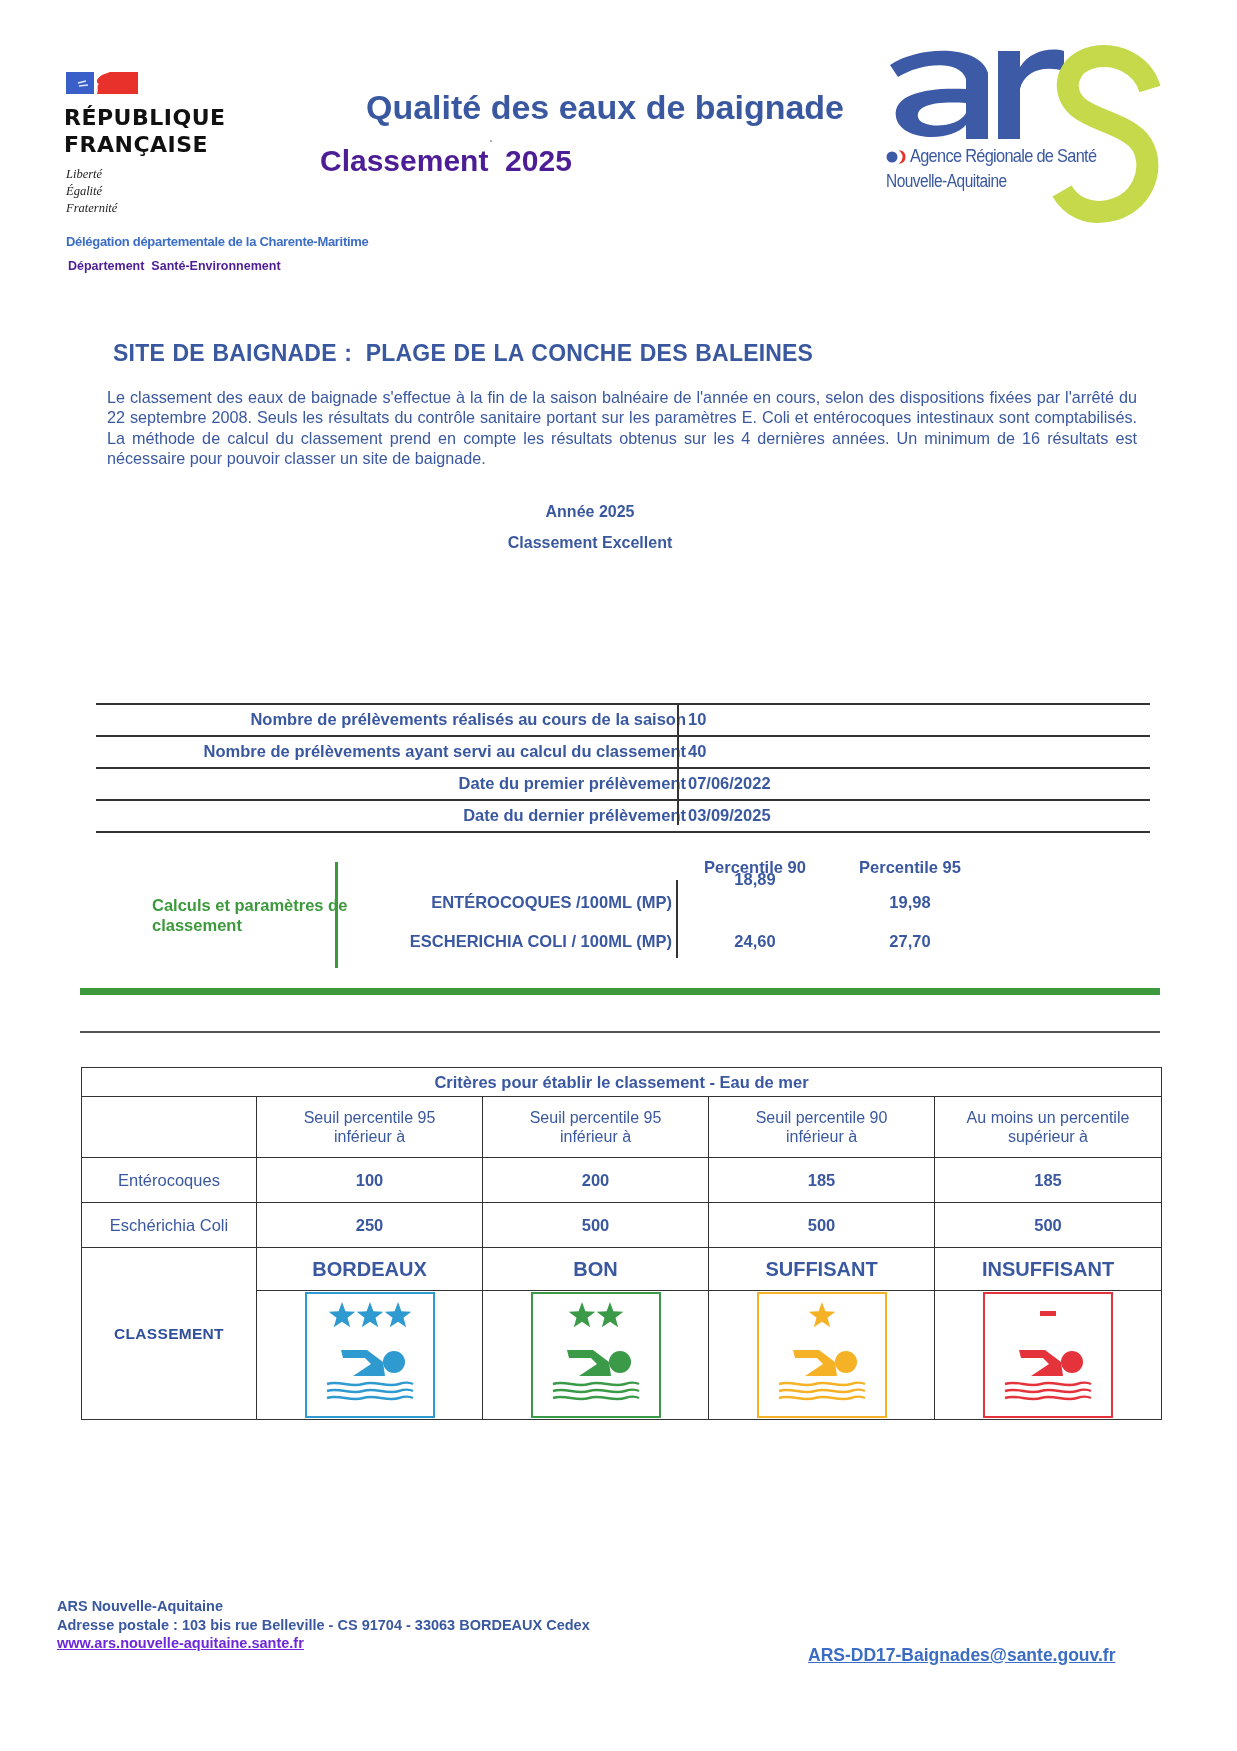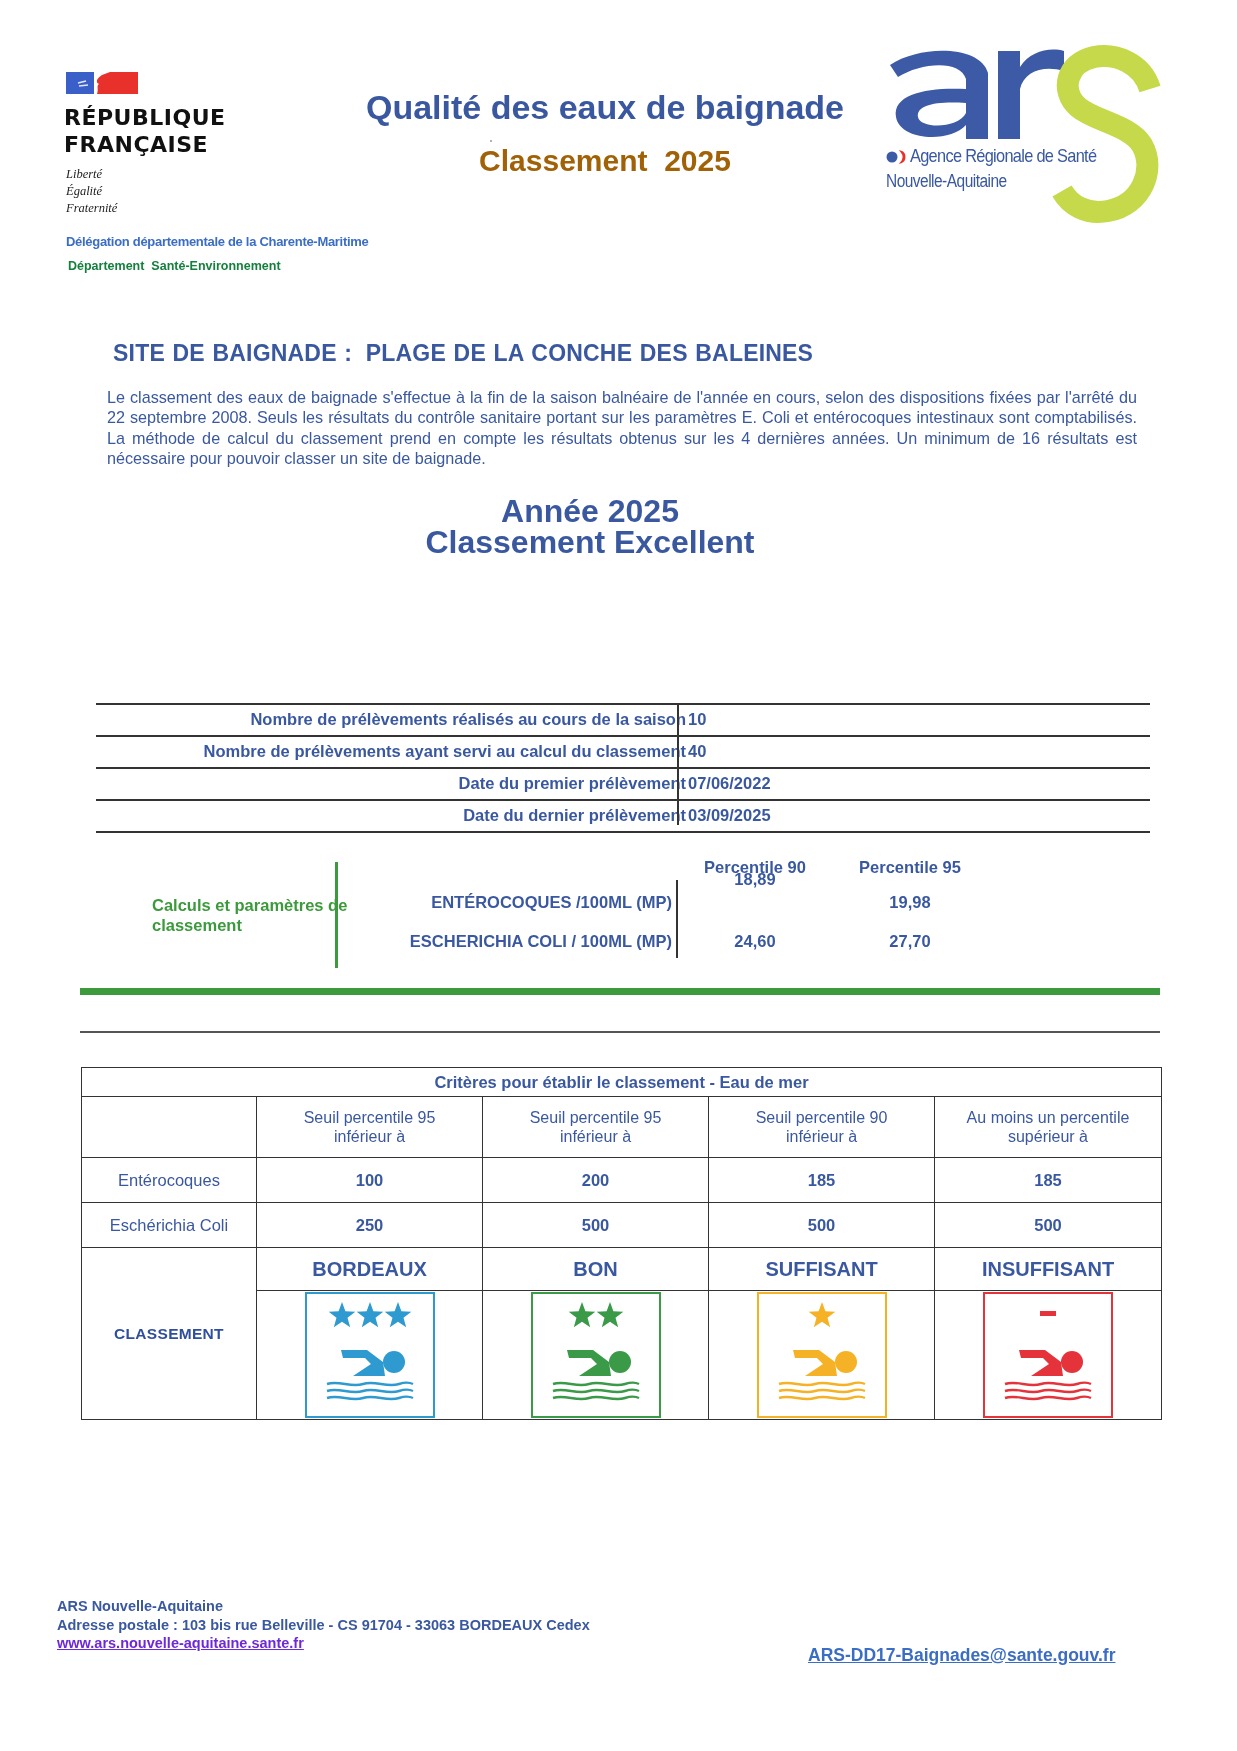--- a/index.html
+++ b/index.html
@@ -7,39 +7,39 @@
          font-family: "Liberation Sans", sans-serif; color: #3a58a0; }
   .abs { position: absolute; }
 
   
   .flag { left: 66px; top: 72px; width: 72px; height: 22px; }
   .rf-title { left: 64px; top: 104px; font-family: "DejaVu Sans", sans-serif; font-weight: bold;
               font-size: 22px; line-height: 27px; color: #111; letter-spacing: 0.5px; }
   .devise { left: 66px; top: 166px; font-family: "Liberation Serif", serif; font-style: italic;
             font-size: 12.5px; line-height: 17px; color: #222; }
   .delegation { left: 66px; top: 234px; font-size: 13px; font-weight: bold; color: #3b6dc4; letter-spacing: -0.3px; }
-  .departement { left: 68px; top: 259px; font-size: 12.5px; font-weight: bold; color: #15803d; }
+  .departement { left: 68px; top: 259px; font-size: 12.5px; font-weight: bold; color: #4c1d95; }
 
   
   .doc-title { left: 320px; top: 88px; width: 570px; text-align: center; font-size: 34px; font-weight: bold; color: #3a58a0; }
-  .doc-subtitle { left: 320px; top: 144px; width: 570px; text-align: center; font-size: 30px; font-weight: bold; color: #a16207; }
+  .doc-subtitle { left: 320px; top: 144px; width: 570px; font-size: 30px; font-weight: bold; color: #4c1d95; }
   .dot-small { left: 490px; top: 140px; width: 2px; height: 2px; background: #999; border-radius: 1px; }
 
   
   .ars-logo { left: 880px; top: 45px; width: 290px; height: 180px; }
   .ars-agence { left: 910px; top: 145px; font-size: 19px; color: #3a58a0; letter-spacing: -0.8px; transform: scaleX(0.86); transform-origin: left; white-space: nowrap; }
   .ars-region { left: 886px; top: 171px; font-size: 18px; color: #3a58a0; letter-spacing: -0.6px; transform: scaleX(0.86); transform-origin: left; white-space: nowrap; }
   .ars-dots { left: 886px; top: 150px; width: 24px; height: 14px; }
 
   
   .site-heading { left: 113px; top: 340px; font-size: 23px; font-weight: bold; color: #3a58a0; letter-spacing: 0.2px; word-spacing: 1px; }
   .site-heading .sep { margin-right: 6px; }
   .intro { left: 107px; top: 387px; width: 1030px; font-size: 16.2px; line-height: 20.3px; color: #3a58a0; text-align: justify; }
 
-  .year-block { left: 390px; top: 496px; width: 400px; text-align: center; font-size: 32px; font-weight: bold; color: #3a58a0; line-height: 31px; }
+  .year-block { left: 390px; top: 496px; width: 400px; text-align: center; font-size: 16px; font-weight: bold; color: #3a58a0; line-height: 31px; }
 
   
   .stats { left: 96px; top: 703px; width: 1054px; }
   .stats-row { position: relative; height: 30px; border-top: 2px solid #333; }
   .stats-row:last-child { border-bottom: 2px solid #333; }
   .stats-label { position: absolute; right: 464px; top: 5px; font-size: 16.5px; font-weight: bold; color: #3a58a0; white-space: nowrap; }
   .stats-value { position: absolute; left: 592px; top: 5px; font-size: 16.5px; font-weight: bold; color: #3a58a0; }
   .stats-vline { left: 677px; top: 703px; width: 1.5px; height: 122px; background: #333; }
 
   

